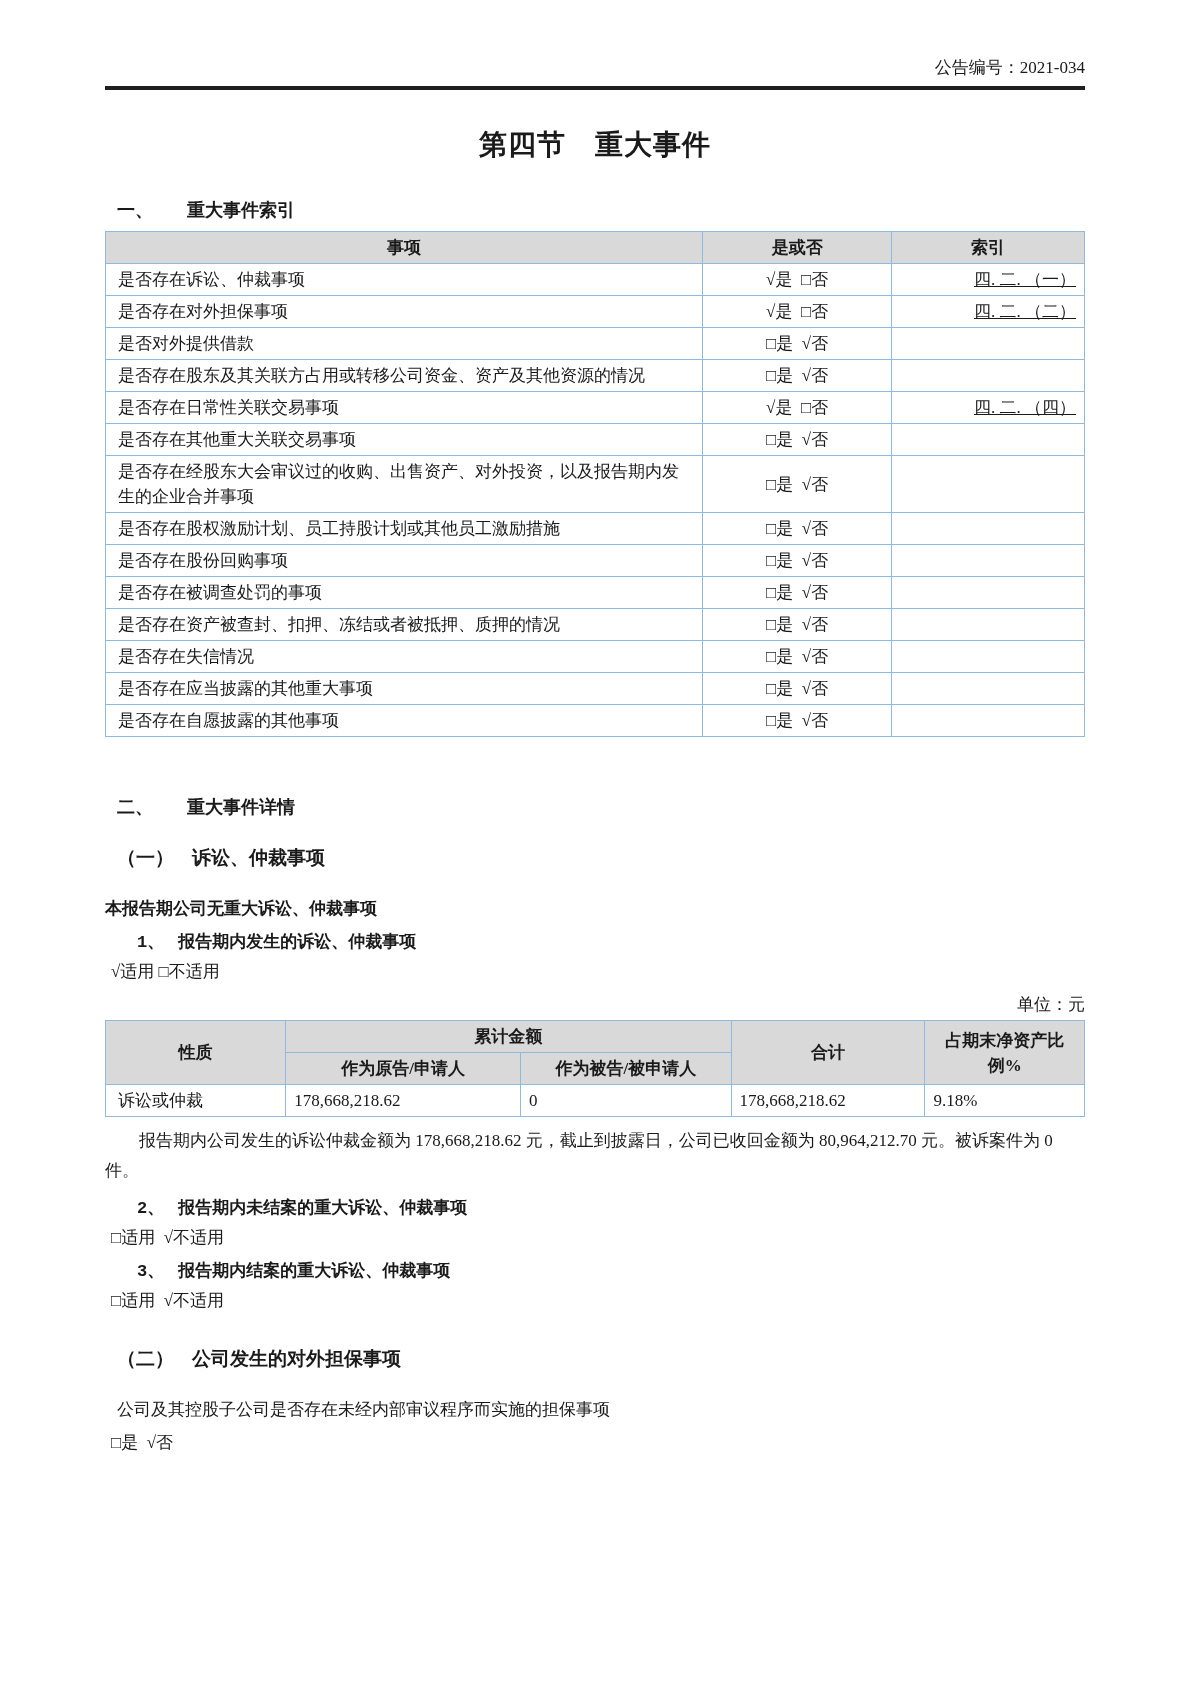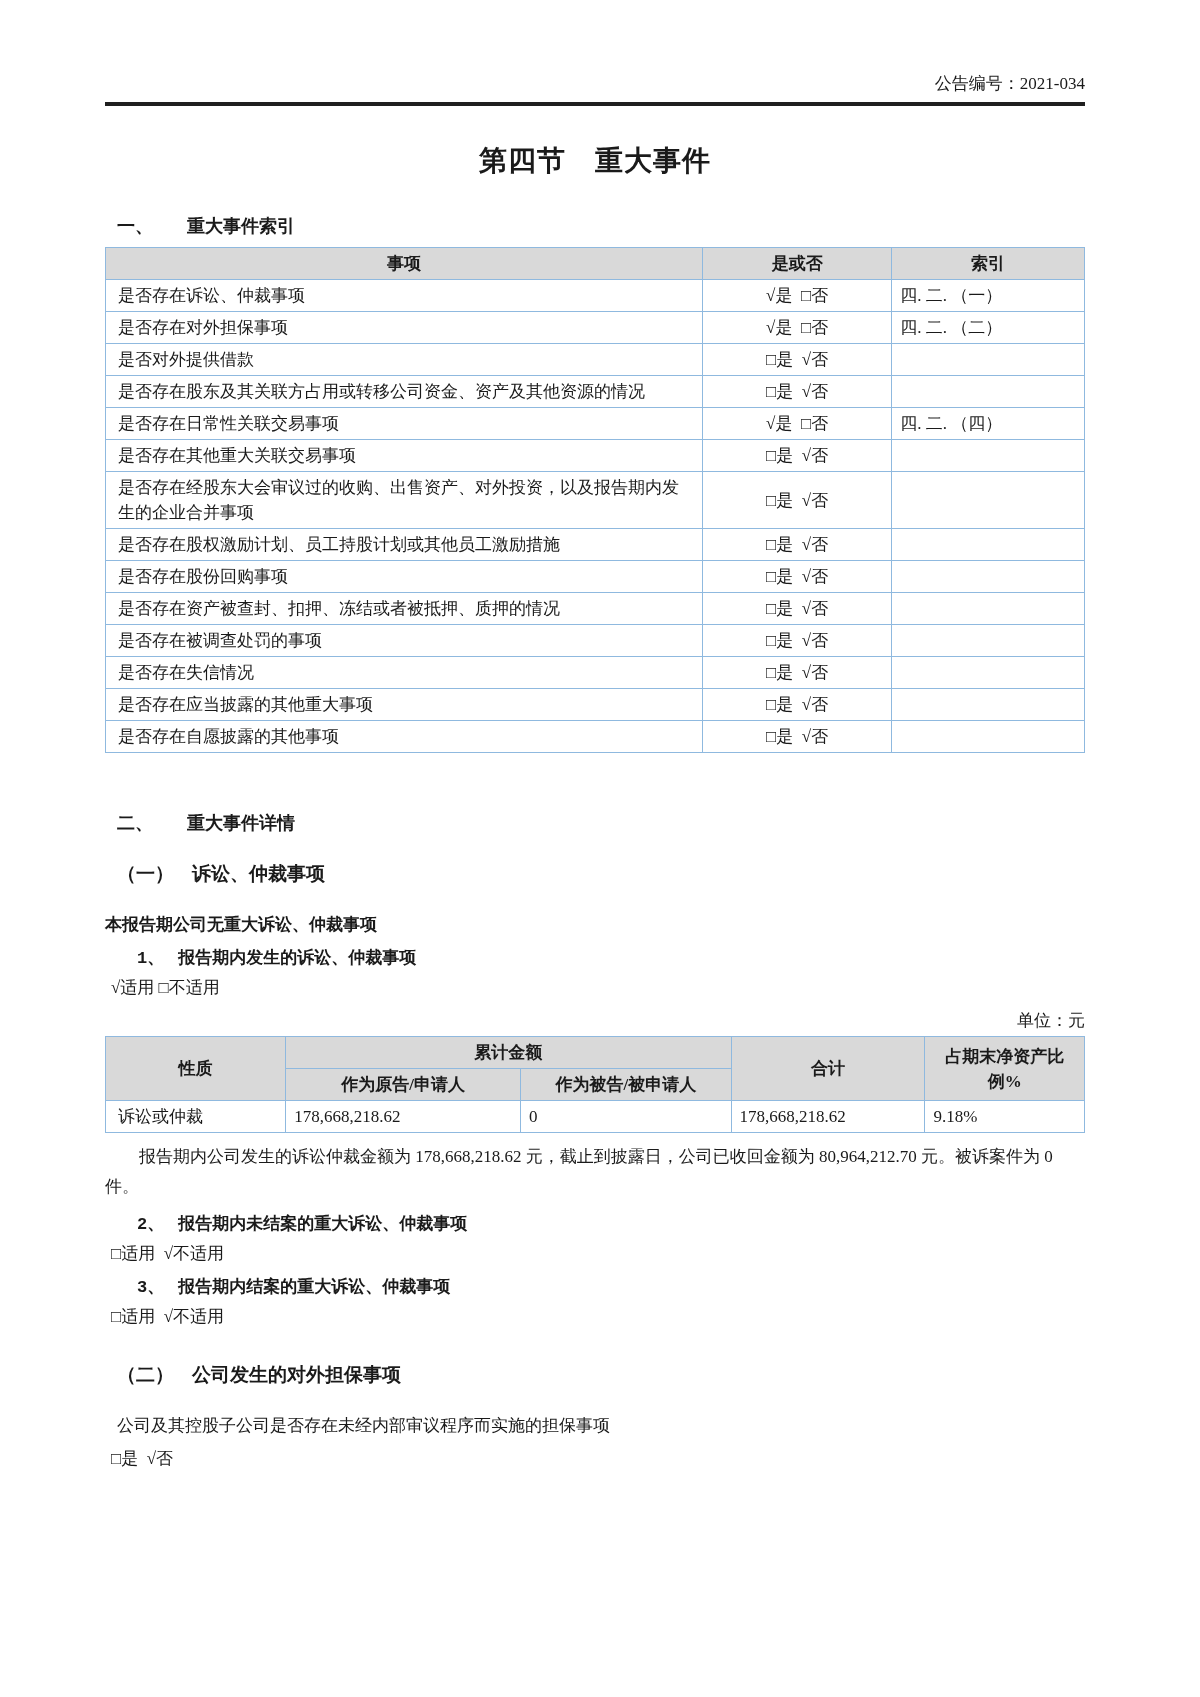--- a/index.html
+++ b/index.html
@@ -13,21 +13,21 @@
     width:1200px;height:1697px;
     background:#ffffff;
     color:var(--ink);
     font-family:"Liberation Serif","DejaVu Serif",serif;
     font-size:17px;
     position:relative;
   }
   .page{padding:0 115px 0 105px;}
 
   .announcement{
-    padding-top:72px;
+    padding-top:56px;
     text-align:right;
     font-size:17px;
   }
   .rule{
     margin-top:7px;
     border-top:4px solid var(--rule);
     height:0;
   }
 
   .doc-title{
@@ -66,21 +66,21 @@
   }
   thead th, .hdr{
     background:var(--header-bg);
     font-weight:bold;
     text-align:center;
   }
 
   .index-table{margin-top:9px;}
   .index-table .c-item{text-align:left;padding-left:12px;}
   .index-table .c-answer{text-align:center;white-space:pre;}
-  .index-table .c-ref{text-align:left;}
+  .index-table .c-ref{text-align:right;text-decoration:underline;}
   .index-table col.w-item{width:61%;}
   .index-table col.w-answer{width:19.3%;}
   .index-table col.w-ref{width:19.7%;}
 
   .no-major{margin:26px 0 0 0;font-weight:bold;}
   .item-heading{margin:10px 0 0 32px;font-weight:bold;font-family:Liberation Mono, monospace;}
   .item-heading .item-title{margin-left:14px;}
   .applicable{margin:7px 0 0 12px;white-space:pre;}
   .unit-line{margin:10px 0 4px 0;text-align:right;}
 
@@ -177,26 +177,26 @@
           <td class="c-item">是否存在股权激励计划、员工持股计划或其他员工激励措施</td>
           <td class="c-answer">□是  √否</td>
           <td class="c-ref"></td>
         </tr>
         <tr>
           <td class="c-item">是否存在股份回购事项</td>
           <td class="c-answer">□是  √否</td>
           <td class="c-ref"></td>
         </tr>
         <tr>
+          <td class="c-item">是否存在被调查处罚的事项</td>
+          <td class="c-answer">□是  √否</td>
+          <td class="c-ref"></td>
+        </tr>
+        <tr>
           <td class="c-item">是否存在资产被查封、扣押、冻结或者被抵押、质押的情况</td>
-          <td class="c-answer">□是  √否</td>
-          <td class="c-ref"></td>
-        </tr>
-        <tr>
-          <td class="c-item">是否存在被调查处罚的事项</td>
           <td class="c-answer">□是  √否</td>
           <td class="c-ref"></td>
         </tr>
         <tr>
           <td class="c-item">是否存在失信情况</td>
           <td class="c-answer">□是  √否</td>
           <td class="c-ref"></td>
         </tr>
         <tr>
           <td class="c-item">是否存在应当披露的其他重大事项</td>

